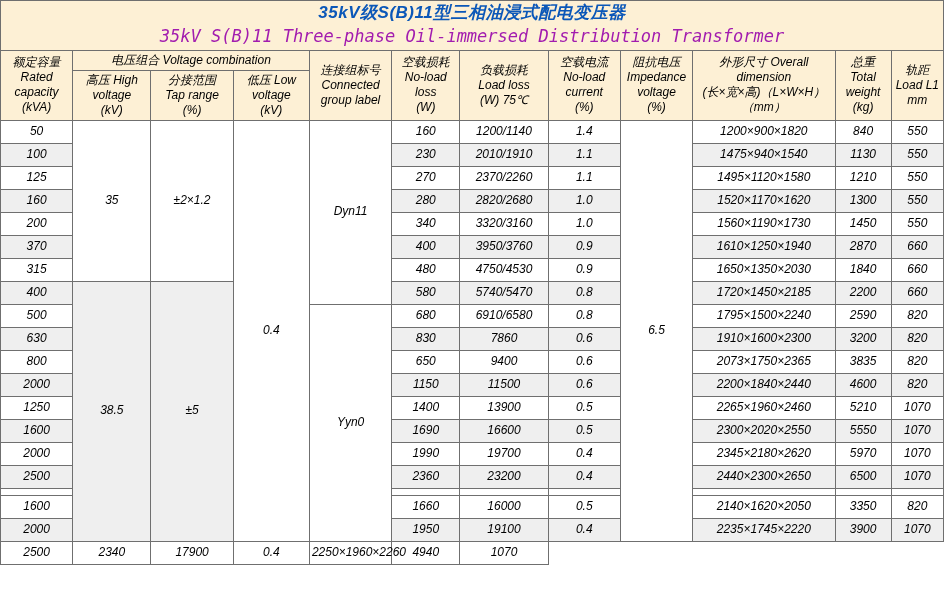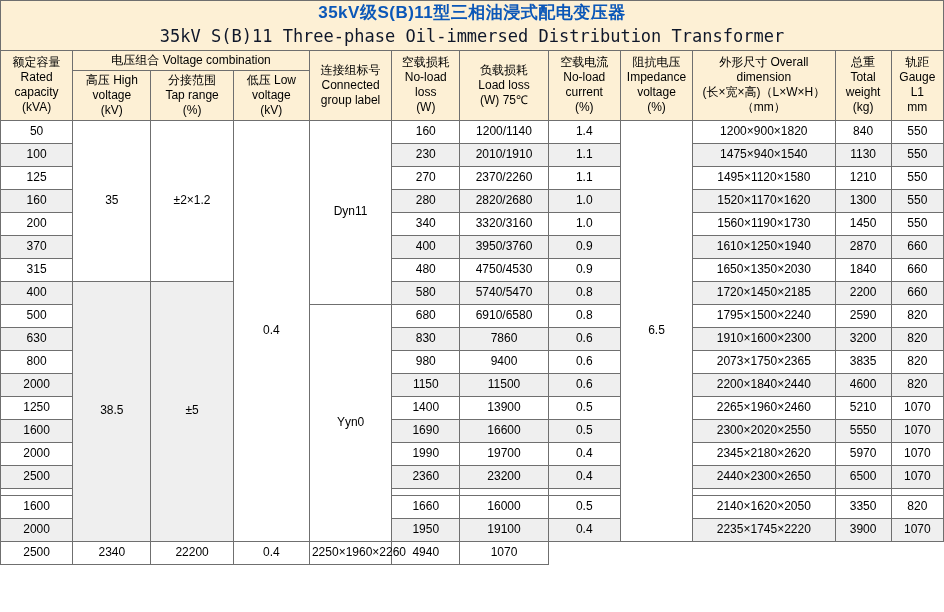--- a/index.html
+++ b/index.html
@@ -12,20 +12,21 @@
     height: 612px;
     font-family: "Liberation Sans", sans-serif;
     color: #000;
     overflow: hidden;
   }
   #sheet {
     width: 944px;
     height: 558px;
     position: relative;
     box-sizing: border-box;
+    font-style: italic;
   }
   table.spec {
     border-collapse: collapse;
     width: 944px;
     table-layout: fixed;
   }
   table.spec td, table.spec th {
     border: 1px solid #6f6f6f;
     text-align: center;
     vertical-align: middle;
@@ -41,21 +42,21 @@
   }
   .title-cn {
     font-size: 17px;
     color: #0b57b8;
     font-weight: bold;
     letter-spacing: 0.5px;
     line-height: 1.35;
   }
   .title-en {
     font-size: 17px;
-    color: #0f172a;
+    color: #a21caf;
     font-family: "DejaVu Sans Mono", monospace;
     letter-spacing: 0px;
     line-height: 1.4;
   }
   thead td.hdr {
     background: #fdf0d5;
     font-size: 12px;
     line-height: 1.25;
     padding: 2px 1px;
   }
@@ -132,21 +133,21 @@
           <span class="en">dimension</span>
           <span class="unit">(长×宽×高)（L×W×H）（mm）</span>
         </td>
         <td class="hdr" rowspan="2">
           <span class="cn">总重</span>
           <span class="en">Total weight</span>
           <span class="unit">(kg)</span>
         </td>
         <td class="hdr" rowspan="2">
           <span class="cn">轨距</span>
-          <span class="en">Gauge L1</span>
+          <span class="en">Load L1</span>
           <span class="unit">mm</span>
         </td>
       </tr>
       <tr>
         <td class="hdr">
           <span class="cn">高压 High</span>
           <span class="en">voltage</span>
           <span class="unit">(kV)</span>
         </td>
         <td class="hdr">
@@ -266,21 +267,21 @@
         <td class="val">830</td>
         <td class="val">7860</td>
         <td class="val">0.6</td>
         <td class="val">1910×1600×2300</td>
         <td class="val">3200</td>
         <td class="val">820</td>
       </tr>
 
       <tr class="odd">
         <td class="val">800</td>
-        <td class="val">980</td>
+        <td class="val">650</td>
         <td class="val">9400</td>
         <td class="val">0.6</td>
         <td class="val">2073×1750×2365</td>
         <td class="val">3835</td>
         <td class="val">820</td>
       </tr>
 
       <tr class="even">
         <td class="val">2000</td>
         <td class="val">1150</td>
@@ -357,21 +358,21 @@
         <td class="val">19100</td>
         <td class="val">0.4</td>
         <td class="val">2235×1745×2220</td>
         <td class="val">3900</td>
         <td class="val">1070</td>
       </tr>
 
       <tr class="odd">
         <td class="val">2500</td>
         <td class="val">2340</td>
-        <td class="val">22200</td>
+        <td class="val">17900</td>
         <td class="val">0.4</td>
         <td class="val">2250×1960×2260</td>
         <td class="val">4940</td>
         <td class="val">1070</td>
       </tr>
 
     </tbody>
   </table>
 </div>
 

